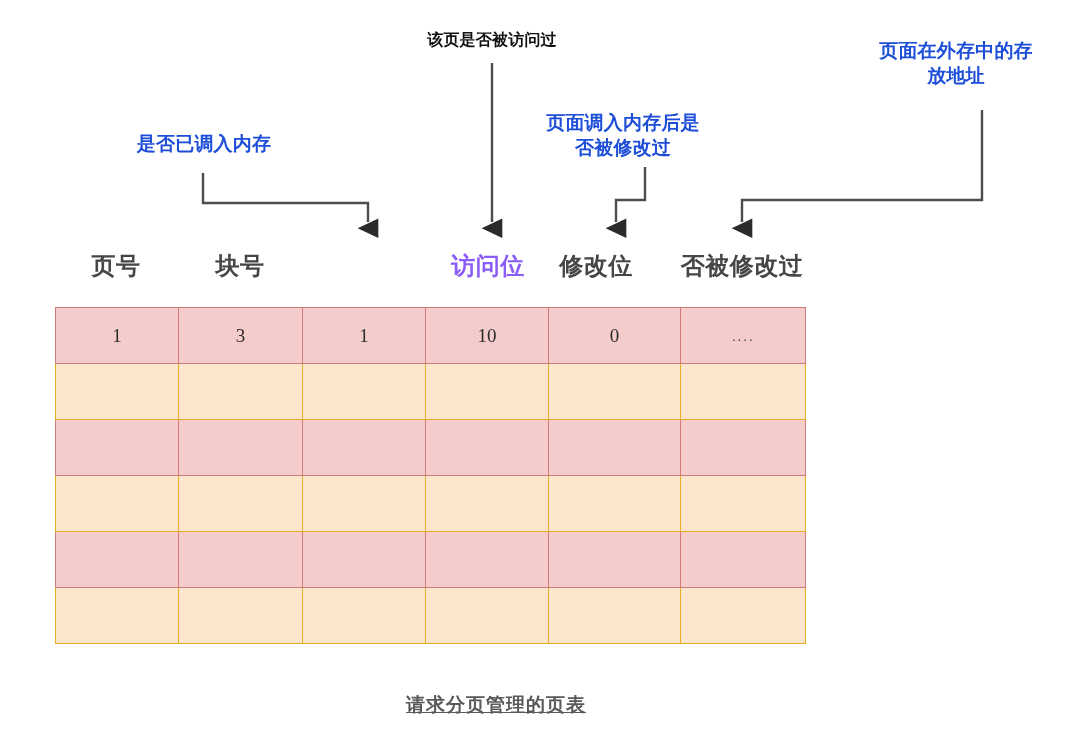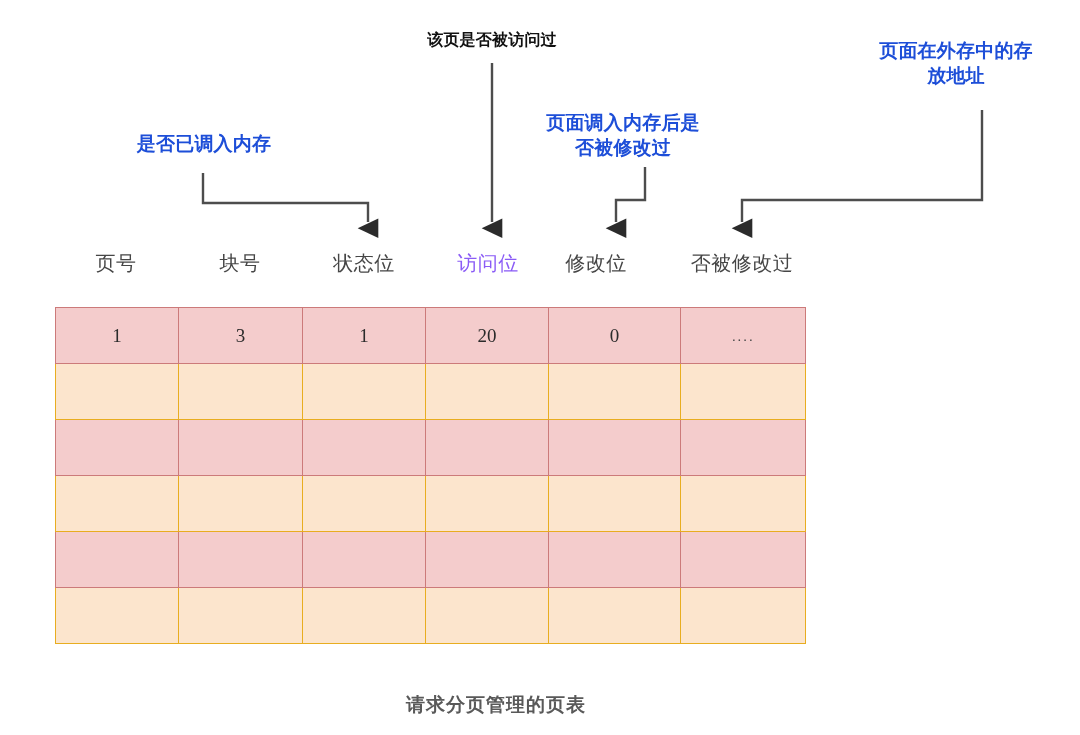--- a/index.html
+++ b/index.html
@@ -49,22 +49,22 @@
     left: 0; top: 0;
     width: 1080px;
     height: 735px;
     pointer-events: none;
   }
 
   
   .col-header {
     position: absolute;
     top: 250px;
-    font-size: 20px;
-    font-weight: normal;
+    font-size: 24px;
+    font-weight: bold;
     color: #464646;
     text-align: center;
     letter-spacing: 0.5px;
     white-space: nowrap;
   }
   .col-header.emphasis { color: #8b5cf6; }
 
   
   #page-table {
     position: absolute;
@@ -101,20 +101,21 @@
   #figure-caption {
     position: absolute;
     left: 0;
     top: 692px;
     width: 992px;
     text-align: center;
     font-size: 19px;
     font-weight: bold;
     color: #595959;
     letter-spacing: 1px;
+    text-decoration: underline;
   }
 </style>
 </head>
 <body>
 
 <div id="diagram-root">
 
   <div class="callout" id="callout-status">是否已调入内存</div>
 
   <div class="callout emphasis" id="callout-access">该页是否被访问过</div>
@@ -138,21 +139,20 @@
 
     <path d="M645,167 L645,200 L616,200 L616,222" fill="none" stroke="#4d4d4d" stroke-width="2.4" marker-end="url(#arrowhead)"></path>
 
     <path d="M982,110 L982,200 L742,200 L742,222" fill="none" stroke="#4d4d4d" stroke-width="2.4" marker-end="url(#arrowhead)"></path>
   </svg>
 
   <div class="col-header" style="left:56px;width:120px;">页号</div>
 
   <div class="col-header" style="left:180px;width:120px;">块号</div>
 
-  <div class="col-header" style="left:304px;width:120px;">状态位</div>
 
   <div class="col-header emphasis" style="left:428px;width:120px;">访问位</div>
 
   <div class="col-header" style="left:536px;width:120px;">修改位</div>
 
   <div class="col-header" style="left:679px;width:126px;">否被修改过</div>
 
   <table id="page-table">
     <colgroup>
       <col style="width:123px">
@@ -161,21 +161,21 @@
       <col style="width:123px">
       <col style="width:132px">
       <col style="width:125px">
     </colgroup>
     <tbody>
 
       <tr class="row-pink">
         <td>1</td>
         <td>3</td>
         <td>1</td>
-        <td>20</td>
+        <td>10</td>
         <td>0</td>
         <td class="cell-ellipsis">....</td>
       </tr>
 
       <tr class="row-peach">
         <td></td>
         <td></td>
         <td></td>
         <td></td>
         <td></td>

